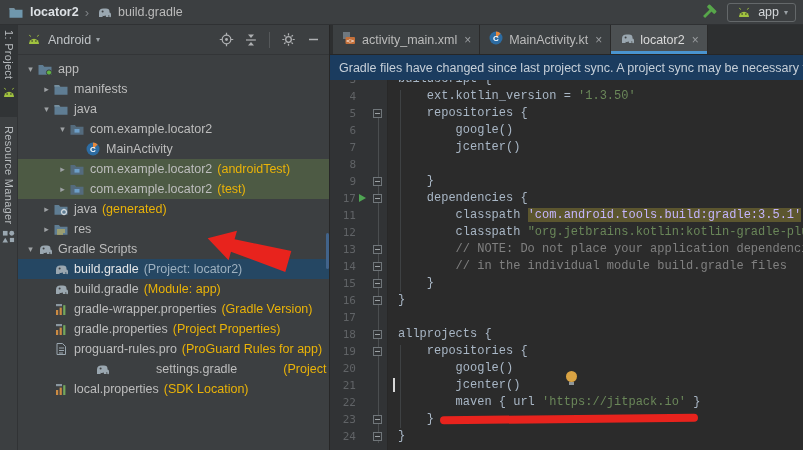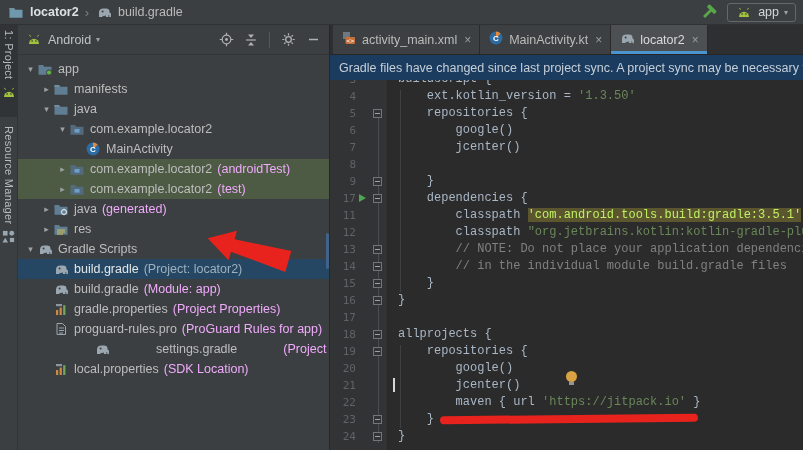--- a/index.html
+++ b/index.html
@@ -32,21 +32,21 @@
   
   .project { width:312px; background:#3c3f41; border-right:1px solid #272727; position:relative; flex:none; display:flex; flex-direction:column;justify-content:space-between; }
   .p-header { height:30px; display:flex; align-items:center; padding:0 7px; gap:5px; font-size:12.5px; border-bottom:1px solid #333537; }
   .p-header .view-lbl { color:#bfc3c6; }
   .ph-actions { margin-left:auto; display:flex; align-items:center; gap:7px; }
   .ph-div { width:1px; height:16px; background:#55585a; margin:0 2px; }
   .tree { position:relative; flex:1; overflow:hidden; padding-top:4px; font-size:12.5px; }
   .row { height:20px; display:flex; align-items:center; white-space:nowrap; color:#bdbdbd; }
   .row .chev { width:13px; flex:none; text-align:center; font-size:9px; color:#9da1a4; }
   .row .ticon { width:16px; height:16px; margin-right:5px; flex:none; display:inline-flex; align-items:center; justify-content:center; }
-  .row .ann { color:#f0abfc; margin-left:5px; }
+  .row .ann { color:#eab308; margin-left:5px; }
   .row.olive { background:#4d5a44; }
   .row.selected { background:#254763; color:#e3e6e8; }
   .row.selected .ann { color:#9db0bf; }
   .tree-scroll { position:absolute; right:0; top:208px; width:3px; height:36px; background:#41638a; border-radius:2px; }
 
   
   .red-arrow { position:absolute; left:188px; top:202px; width:85px; height:46px; transform:rotate(16deg); z-index:20; }
 
   
   .editor { flex:1; min-width:0; display:flex; flex-direction:column; background:#2b2b2b; }
@@ -69,21 +69,21 @@
   .cl { display:flex; height:17px; line-height:17px; white-space:pre; position:relative; }
   .gut { width:58px; flex:none; display:flex; position:relative; }
   .ln { width:26px; text-align:right; color:#606366; font-size:11px; }
   .runc { width:14px; position:relative; }
   .runarrow { position:absolute; left:3px; top:4px; width:0; height:0; border-left:7px solid #4fa553; border-top:4.5px solid transparent; border-bottom:4.5px solid transparent; }
   .foldc { width:18px; position:relative; }
   .foldbox { position:absolute; left:3px; top:4px; width:9px; height:9px; border:1px solid #70767a; background:#313335; }
   .foldbox::after { content:''; position:absolute; left:1px; right:1px; top:3px; height:1px; background:#9da2a5; }
   .txt { padding-left:10px;font-family:Liberation Mono, monospace; }
   .tk-d { color:#a9b7c6; } .tk-s { color:#6a8759; } .tk-c { color:#808080; }
-  .tk-h { color:#bef264; background:#5c562f; }
+  .tk-h { color:#c4b5fd; background:#5c562f; }
 
   .caret { position:absolute; left:63px; top:323px; width:2px; height:14px; background:#d8d8d8; z-index:7; }
   .bulb { position:absolute; left:236px; top:316px; width:11px; height:11px; border-radius:50%; background:#d9a343; z-index:7; }
   .bulb::after { content:''; position:absolute; left:3px; bottom:-3px; width:5px; height:3px; background:#8f9699; }
   .red-underline { position:absolute; left:110px; top:360px; width:258px; height:8px; border-radius:4px; background:#e8231d; transform:rotate(-0.6deg); z-index:8; }
 </style>
 </head>
 <body>
 
 <div class="screen">
@@ -330,20 +330,33 @@
           <div class="row" style="padding-left: 22px;">
     <span class="chev"></span>
     <span class="ticon">
               <svg width="16" height="16" viewBox="0 0 16 16">
                 <path d="M3,3 h6 v2.2 h-6 z" fill="#8a97a0"></path>
                 <rect x="3" y="9" width="2.2" height="5" fill="#cb8b43"></rect>
                 <rect x="6.6" y="6.6" width="2.2" height="7.4" fill="#cb8b43"></rect>
                 <rect x="10.2" y="4.2" width="2.2" height="9.8" fill="#74a85c"></rect>
               </svg>
             </span>
+    <span class="lbl">gradle-wrapper.properties</span>
+    <span class="ann">(Gradle Version)</span>
+  </div>
+          <div class="row" style="padding-left: 22px;">
+    <span class="chev"></span>
+    <span class="ticon">
+              <svg width="16" height="16" viewBox="0 0 16 16">
+                <path d="M3,3 h6 v2.2 h-6 z" fill="#8a97a0"></path>
+                <rect x="3" y="9" width="2.2" height="5" fill="#cb8b43"></rect>
+                <rect x="6.6" y="6.6" width="2.2" height="7.4" fill="#cb8b43"></rect>
+                <rect x="10.2" y="4.2" width="2.2" height="9.8" fill="#74a85c"></rect>
+              </svg>
+            </span>
     <span class="lbl">gradle.properties</span>
     <span class="ann">(Project Properties)</span>
   </div>
           <div class="row" style="padding-left: 22px;">
     <span class="chev"></span>
     <span class="ticon">
               <svg width="16" height="16" viewBox="0 0 16 16">
                 <path d="M4,2.5 h5.5 l3,3 v8 h-8.5 z" fill="none" stroke="#9aa7b0"></path>
                 <path d="M6,7 h5 M6,9.5 h5 M6,12 h4" stroke="#9aa7b0"></path>
               </svg>

